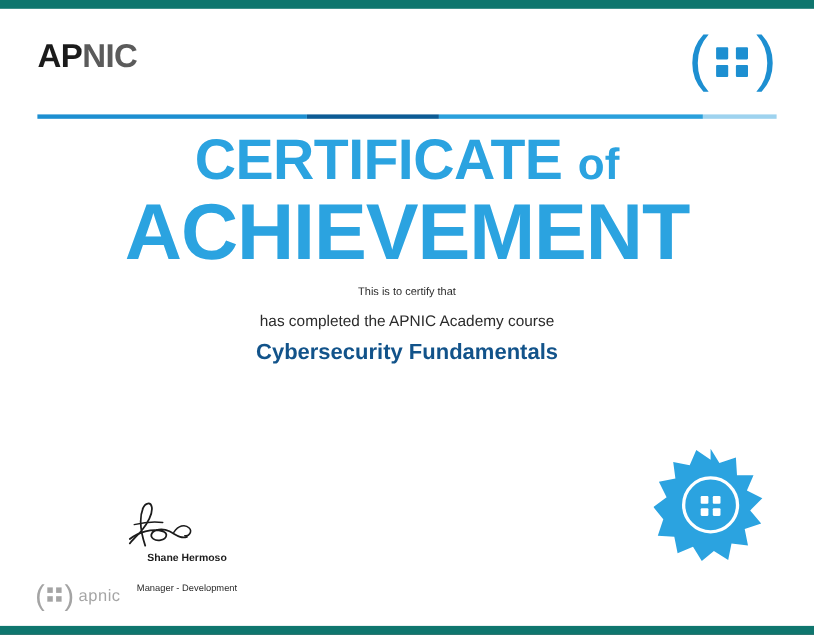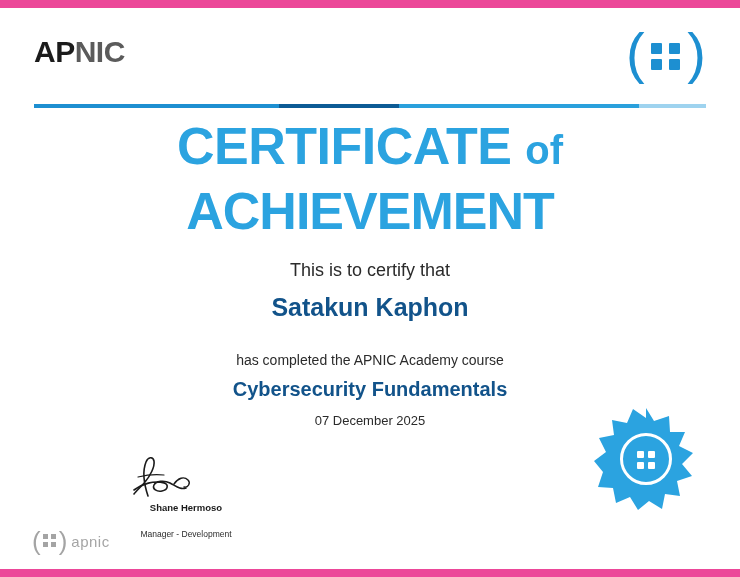--- a/index.html
+++ b/index.html
@@ -10,21 +10,21 @@
   body {
     width: 740px;
     height: 577px;
     overflow: hidden;
     font-family: "Liberation Sans", sans-serif;
   }
   .page {
     position: relative;
     width: 740px;
     height: 577px;
-    background: #ec4899;
+    background: #0f766e;
   }
   .certificate {
     position: absolute;
     left: 0;
     top: 8px;
     width: 740px;
     height: 561px;
     background: #ffffff;
     overflow: hidden;
   }
@@ -119,38 +119,38 @@
     letter-spacing: -0.5px;
     line-height: 60px;
     white-space: nowrap;
   }
   .title-line1 .of {
     font-size: 40px;
     font-weight: bold;
     letter-spacing: 0px;
   }
   .title-line2 {
-    font-size: 52px;
+    font-size: 72px;
     font-weight: bold;
     letter-spacing: -1px;
     line-height: 66px;
     margin-top: -2px;
     white-space: nowrap;
   }
 
   
   .body-block {
     position: absolute;
     left: 0;
     top: 252px;
     width: 740px;
     text-align: center;
   }
   .certify-line {
-    font-size: 18px;
+    font-size: 10px;
     color: #2b2b2b;
     margin: 0 0 12px 0;
   }
   .recipient-name {
     font-size: 25px;
     font-weight: bold;
     color: #12538a;
     margin: 0 0 30px 0;
   }
   .course-line {
@@ -166,21 +166,21 @@
   }
   .issue-date {
     font-size: 13px;
     color: #2b2b2b;
     margin: 0;
   }
 
   
   .signature-block {
     position: absolute;
-    left: 96px;
+    left: 80px;
     top: 450px;
     width: 180px;
     text-align: center;
   }
   .signature-mark {
     height: 42px;
     position: relative;
   }
   .signature-mark svg { position: absolute; left: 18px; top: -4px; }
   .signer-name {
@@ -304,24 +304,22 @@
     <div class="title-block">
       <div class="title-line1">
         <span>CERTIFICATE</span>
         <span class="of">of</span>
       </div>
       <div class="title-line2">ACHIEVEMENT</div>
     </div>
 
     <div class="body-block">
       <p class="certify-line">This is to certify that</p>
-      <p class="recipient-name">Satakun Kaphon</p>
       <p class="course-line">has completed the APNIC Academy course</p>
       <p class="course-name">Cybersecurity Fundamentals</p>
-      <p class="issue-date">07 December 2025</p>
     </div>
 
     <div class="signature-block">
       <div class="signature-mark">
         <svg width="110" height="46" viewBox="0 0 110 46" fill="none" xmlns="http://www.w3.org/2000/svg">
           <path d="M34 42 C30 30 28 18 32 8 C34 3 39 2 40 7 C41 13 36 22 31 28 C27 33 22 37 20 40" stroke="#1b1b1b" stroke-width="1.6" stroke-linecap="round"></path>
           <path d="M20 36 C28 30 40 26 50 29 C55 30.5 54 36 48 37 C43 38 38 35 40 31 C42 27 50 26 56 29 C62 32 66 36 72 34" stroke="#1b1b1b" stroke-width="1.6" stroke-linecap="round"></path>
           <path d="M24 23 C32 21 42 20 50 21" stroke="#1b1b1b" stroke-width="1.2" stroke-linecap="round"></path>
           <path d="M60 30 C64 24 70 22 74 26 C77 29 74 34 70 33" stroke="#1b1b1b" stroke-width="1.4" stroke-linecap="round"></path>
         </svg>

